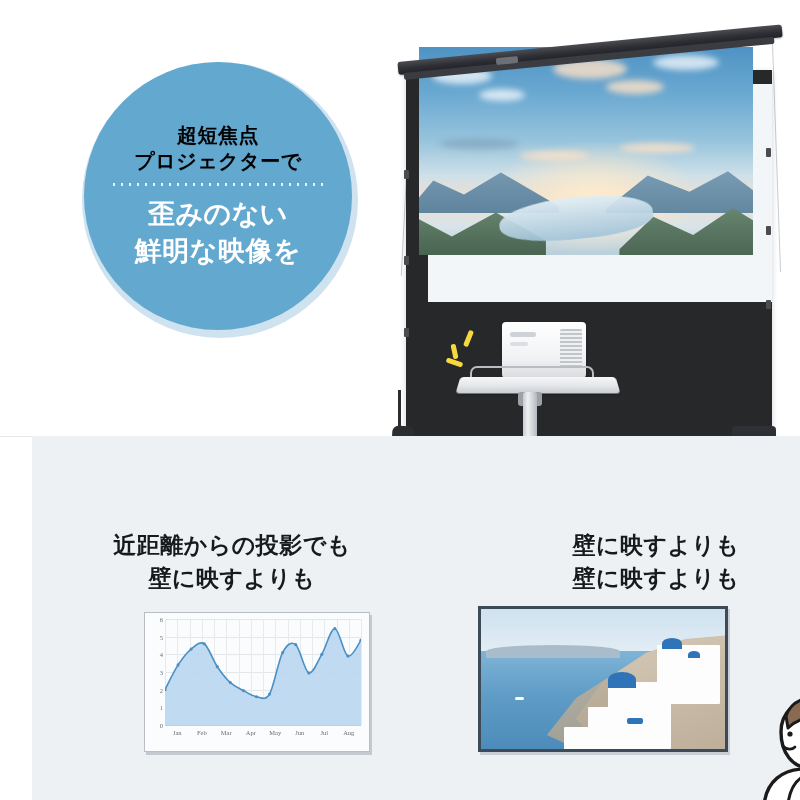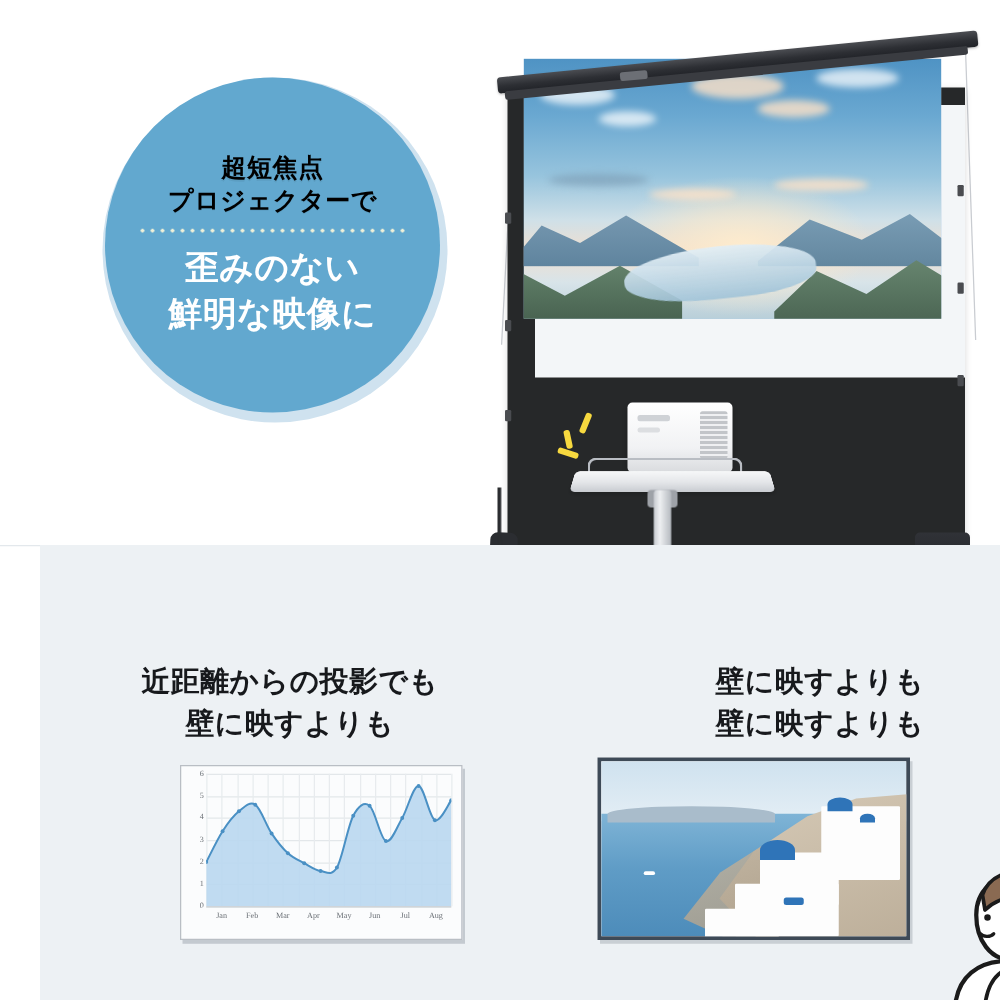--- a/index.html
+++ b/index.html
@@ -236,21 +236,21 @@
 
     <div class="badge-ring"></div>
     <div class="badge">
       <div class="badge-top">
         <div>超短焦点</div>
         <div class="l2">プロジェクターで</div>
       </div>
       <div class="dots"></div>
       <div class="badge-main">
         <div>歪みのない</div>
-        <div>鮮明な映像に</div>
+        <div>鮮明な映像を</div>
       </div>
     </div>
 
     <div class="rig">
 
       <div class="cord" style="left:14px;top:48px;height:200px;transform:rotate(3deg);"></div>
       <div class="cord" style="left:384px;top:14px;height:230px;transform:rotate(-2deg);"></div>
 
       <div class="screen-body">
         <div class="screen-white-border"></div>

